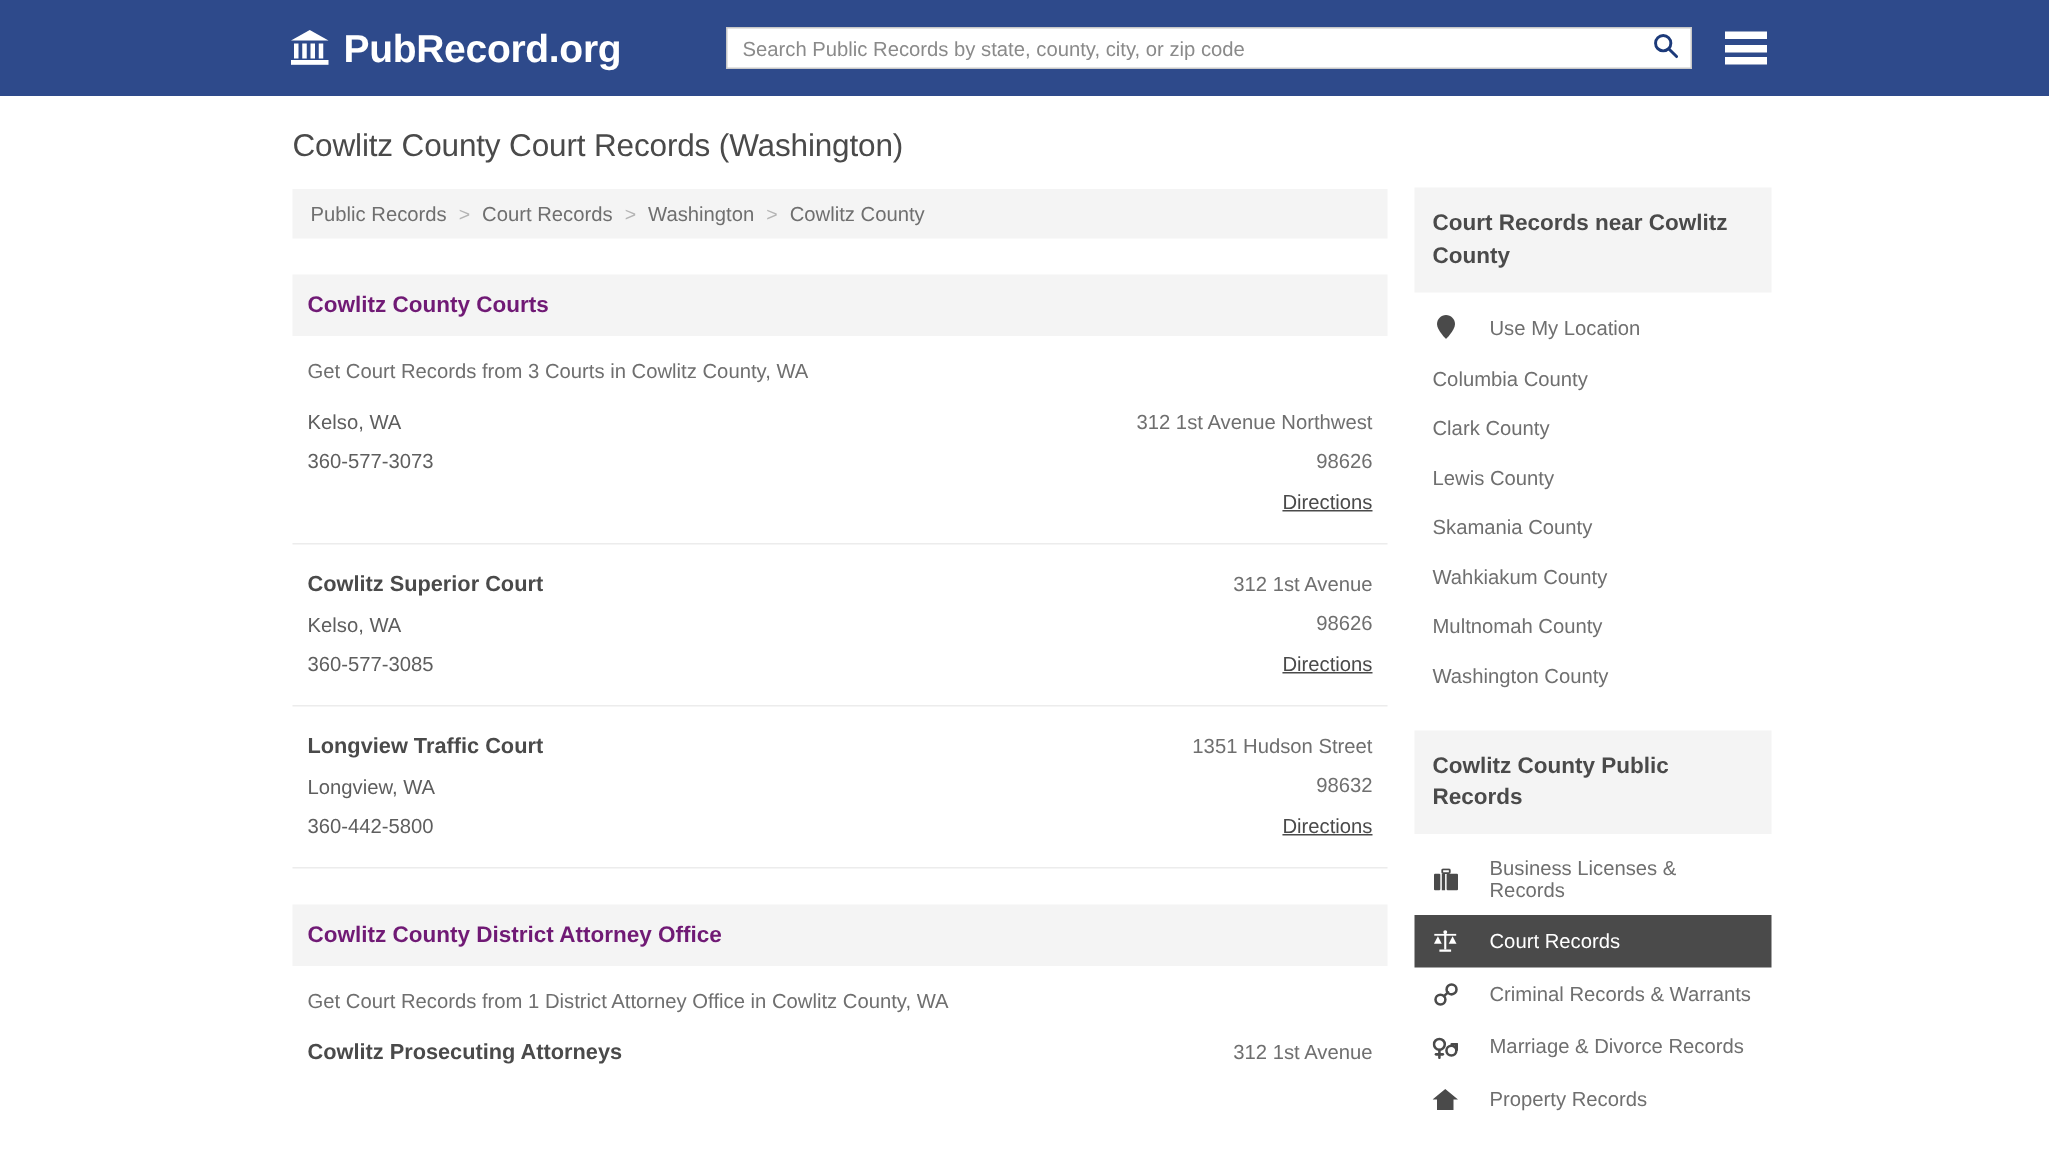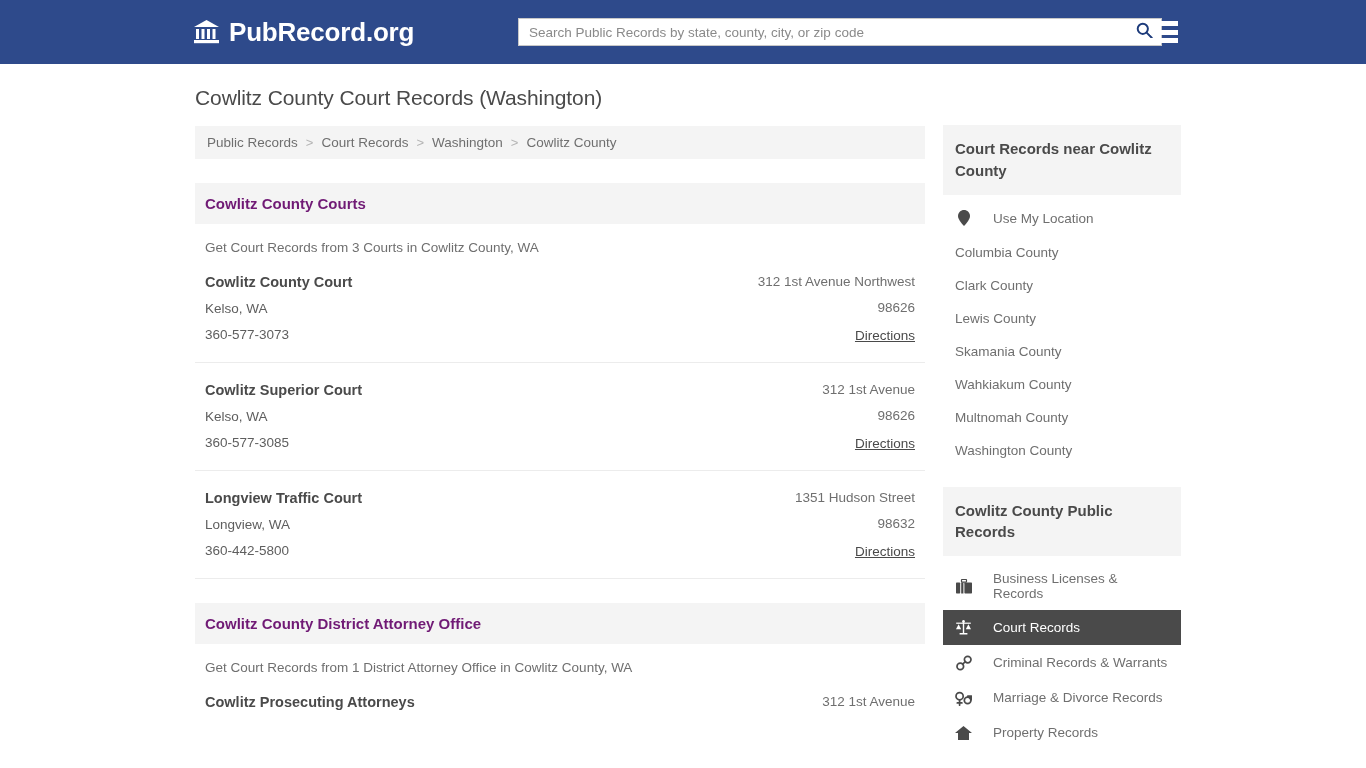--- a/index.html
+++ b/index.html
@@ -29,21 +29,21 @@
   .brand-icon { width: 27px; height: 26px; display: block; }
   .brand-text {
     color: #ffffff;
     font-size: 26px;
     font-weight: bold;
     letter-spacing: -0.2px;
     white-space: nowrap;
   }
   .search-wrap {
     position: absolute;
-    left: 518px;
+    left: 484px;
     top: 18px;
     width: 644px;
     height: 28px;
     background: #ffffff;
     border: 1px solid #c8c8c8;
     display: flex;
     align-items: flex-end;
   }
   .search-input {
     flex: 1;
@@ -269,21 +269,20 @@
           <span class="sep">&gt;</span>
           <a href="#">Cowlitz County</a>
         </div>
 
 
       <div id="sections">
           <div class="section-head">Cowlitz County Courts</div>
           <div class="section-sub">Get Court Records from 3 Courts in Cowlitz County, WA</div>
           <div class="entry">
             <div class="entry-left">
-              <div class="entry-name">Cowlitz County Court</div>
               <div class="entry-line">Kelso, WA</div>
               <div class="entry-line">360-577-3073</div>
             </div>
             <div class="entry-right"><div class="entry-addr">312 1st Avenue Northwest</div><div class="entry-addr">98626</div><a class="directions" href="#">Directions</a></div>
           </div>
           <div class="entry">
             <div class="entry-left">
               <div class="entry-name">Cowlitz Superior Court</div>
               <div class="entry-line">Kelso, WA</div>
               <div class="entry-line">360-577-3085</div>

